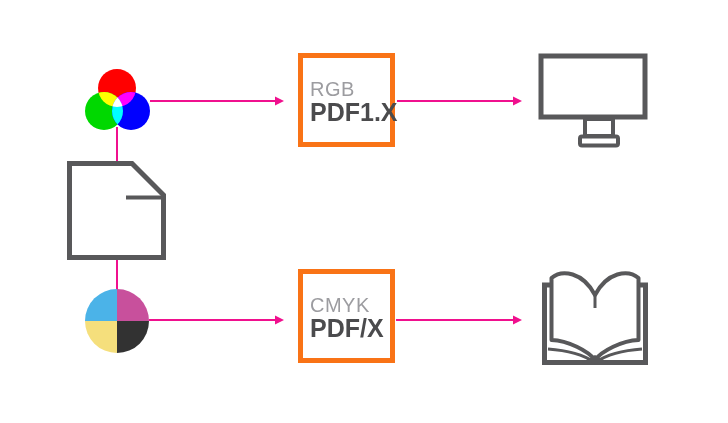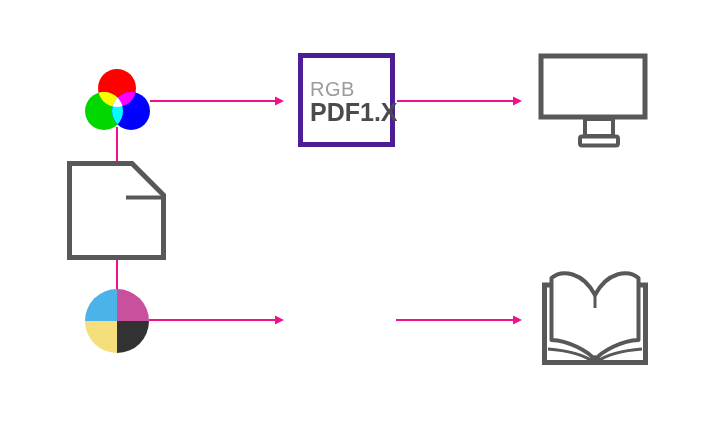--- a/index.html
+++ b/index.html
@@ -11,21 +11,21 @@
     overflow: hidden;
     font-family: "Liberation Sans", sans-serif;
   }
   .canvas svg { position: absolute; left: 0; top: 0; }
   .flow-box {
     position: absolute;
     left: 298px;
     width: 97px;
     height: 94px;
     box-sizing: border-box;
-    border: 5px solid #4c1d95;
+    border: 5px solid #f97316;
     background: #ffffff;
     display: flex;
     flex-direction: column;
     justify-content: center;
     padding-left: 7px;
     padding-top: 2px;
   }
   .flow-box.rgb  { top: 53px; }
   .flow-box.cmyk { top: 269px; }
   .format-label {
@@ -110,14 +110,18 @@
       <path d="M548 349 C570 350.5 586 356.5 595 362.5 C604 356.5 620 350.5 642 349" fill="none" stroke="#58585a" stroke-width="3"></path>
       <path d="M582 362.5 L595 355 L608 362.5 Z" fill="#58585a"></path>
     </g>
   </svg>
 
   <div class="flow-box rgb">
     <span class="format-label">RGB</span>
     <span class="standard-label">PDF1.X</span>
   </div>
 
+  <div class="flow-box cmyk">
+    <span class="format-label">CMYK</span>
+    <span class="standard-label">PDF/X</span>
+  </div>
 
 </div>
 
 </body></html>

